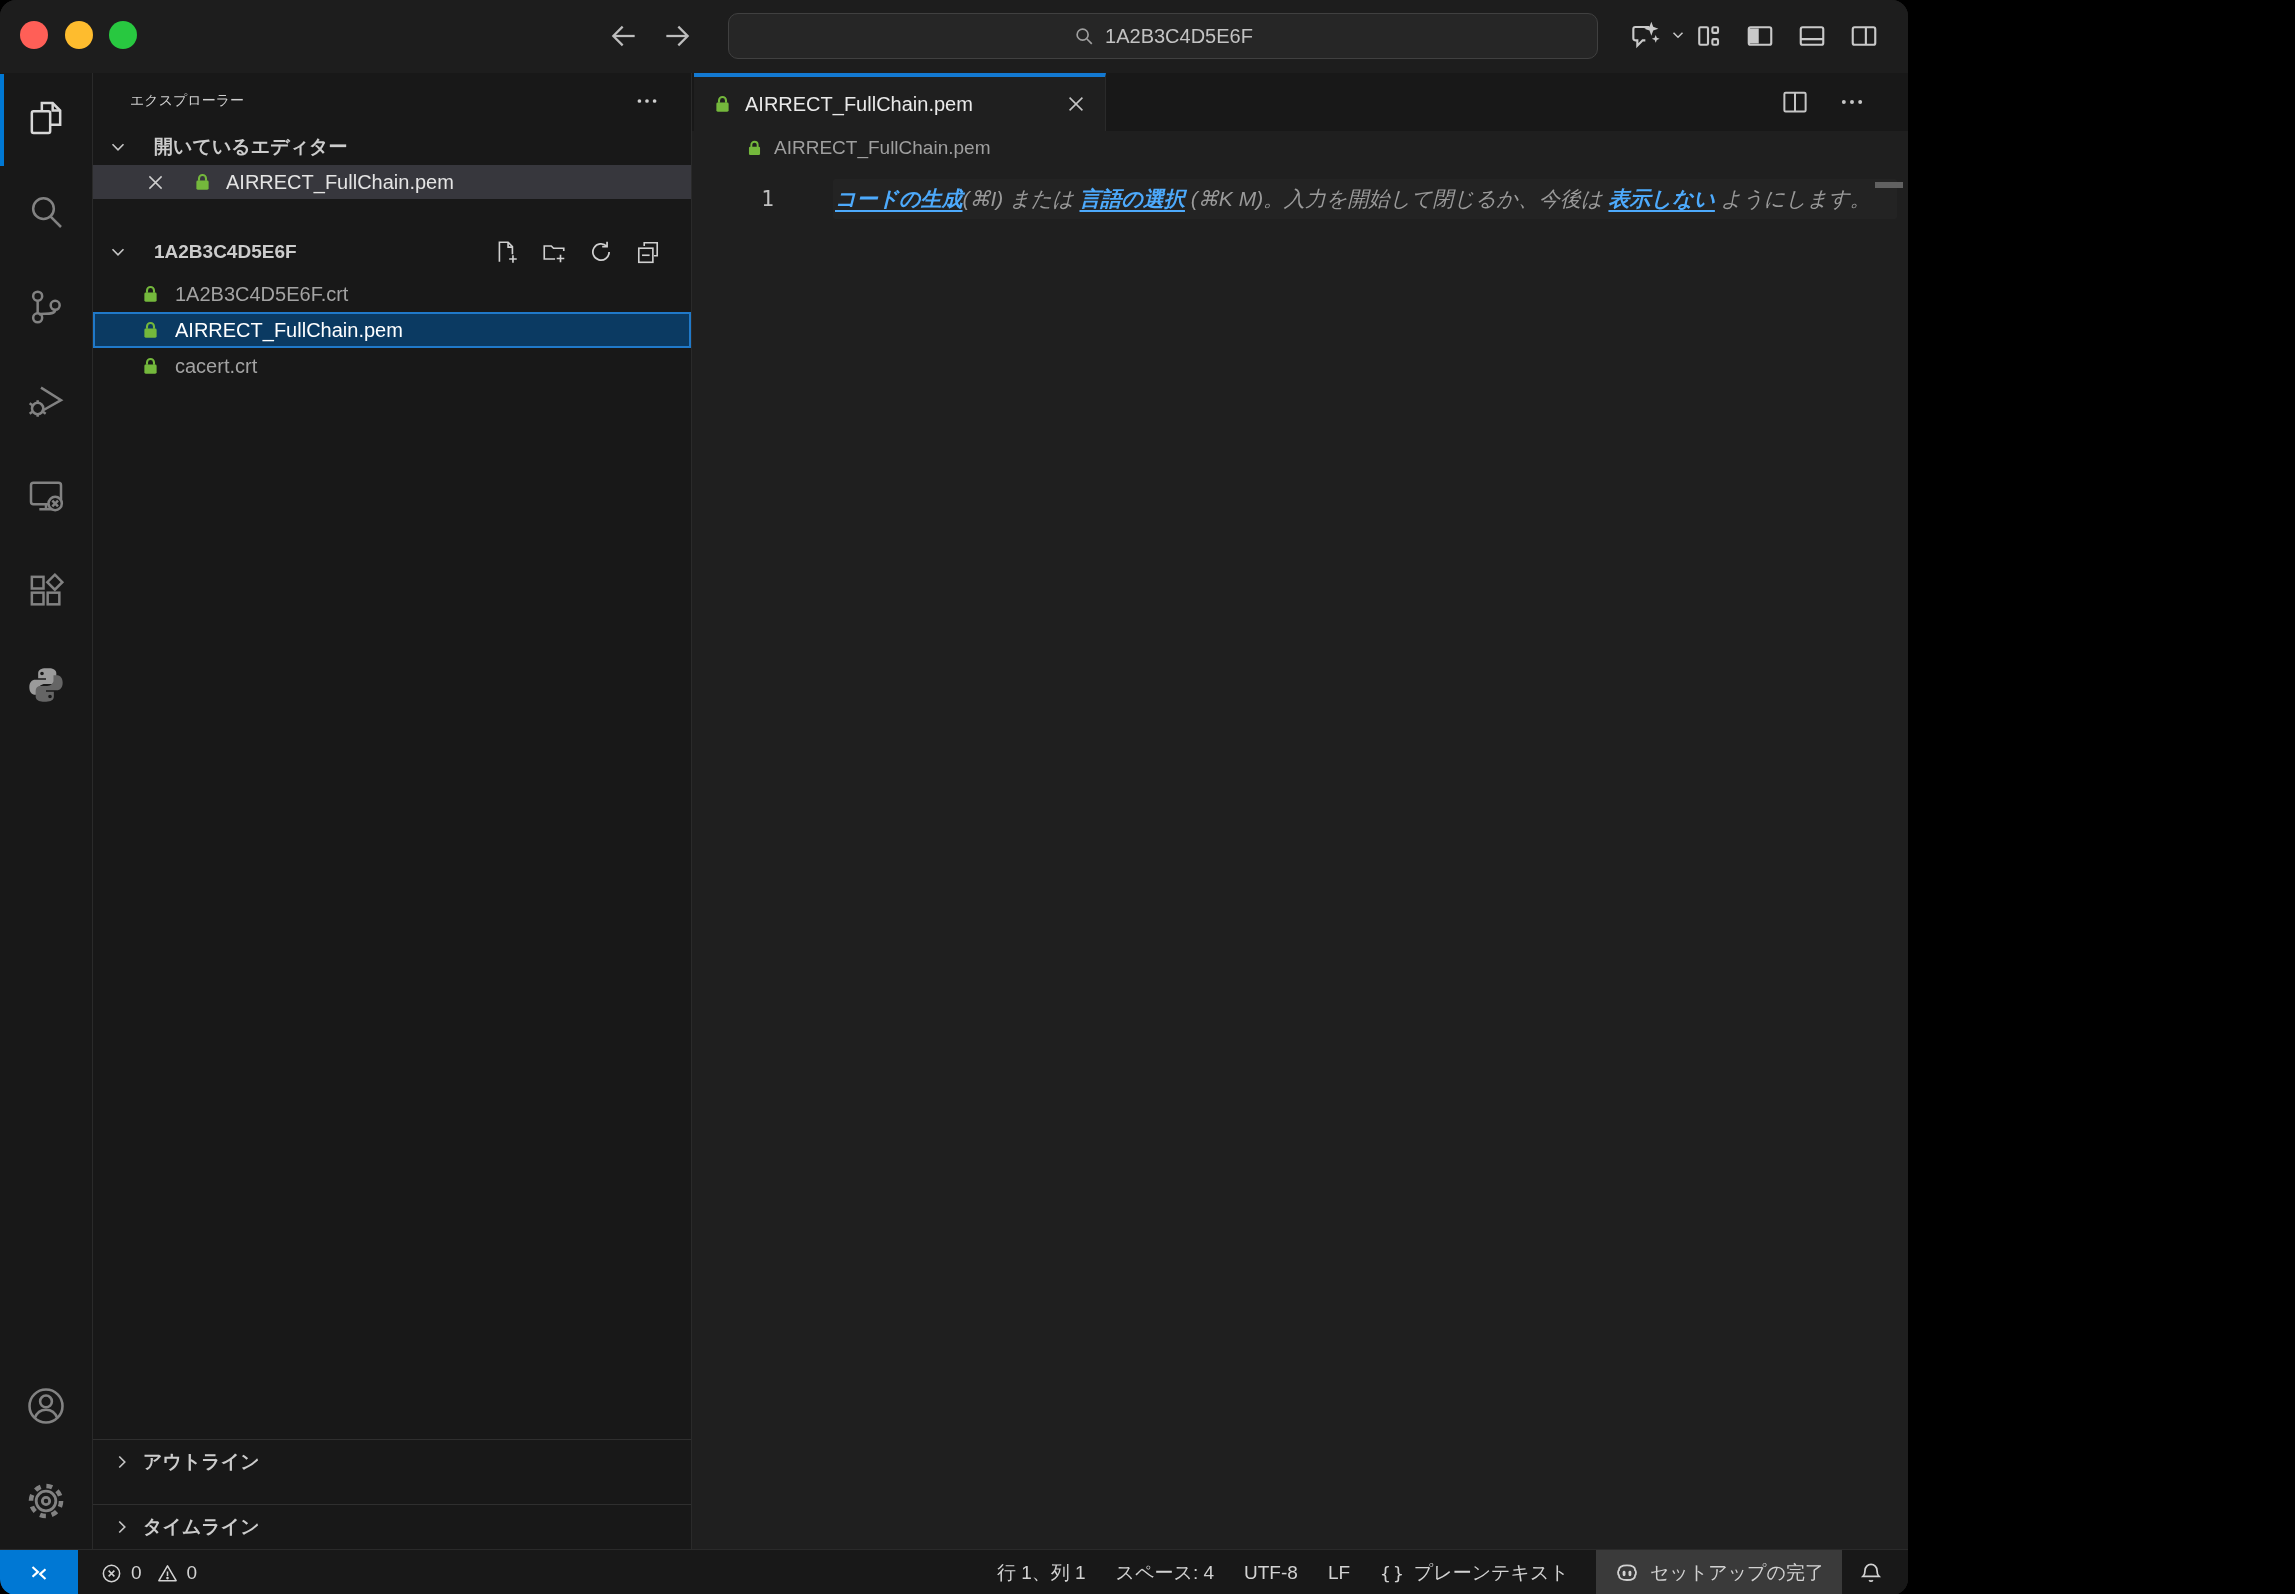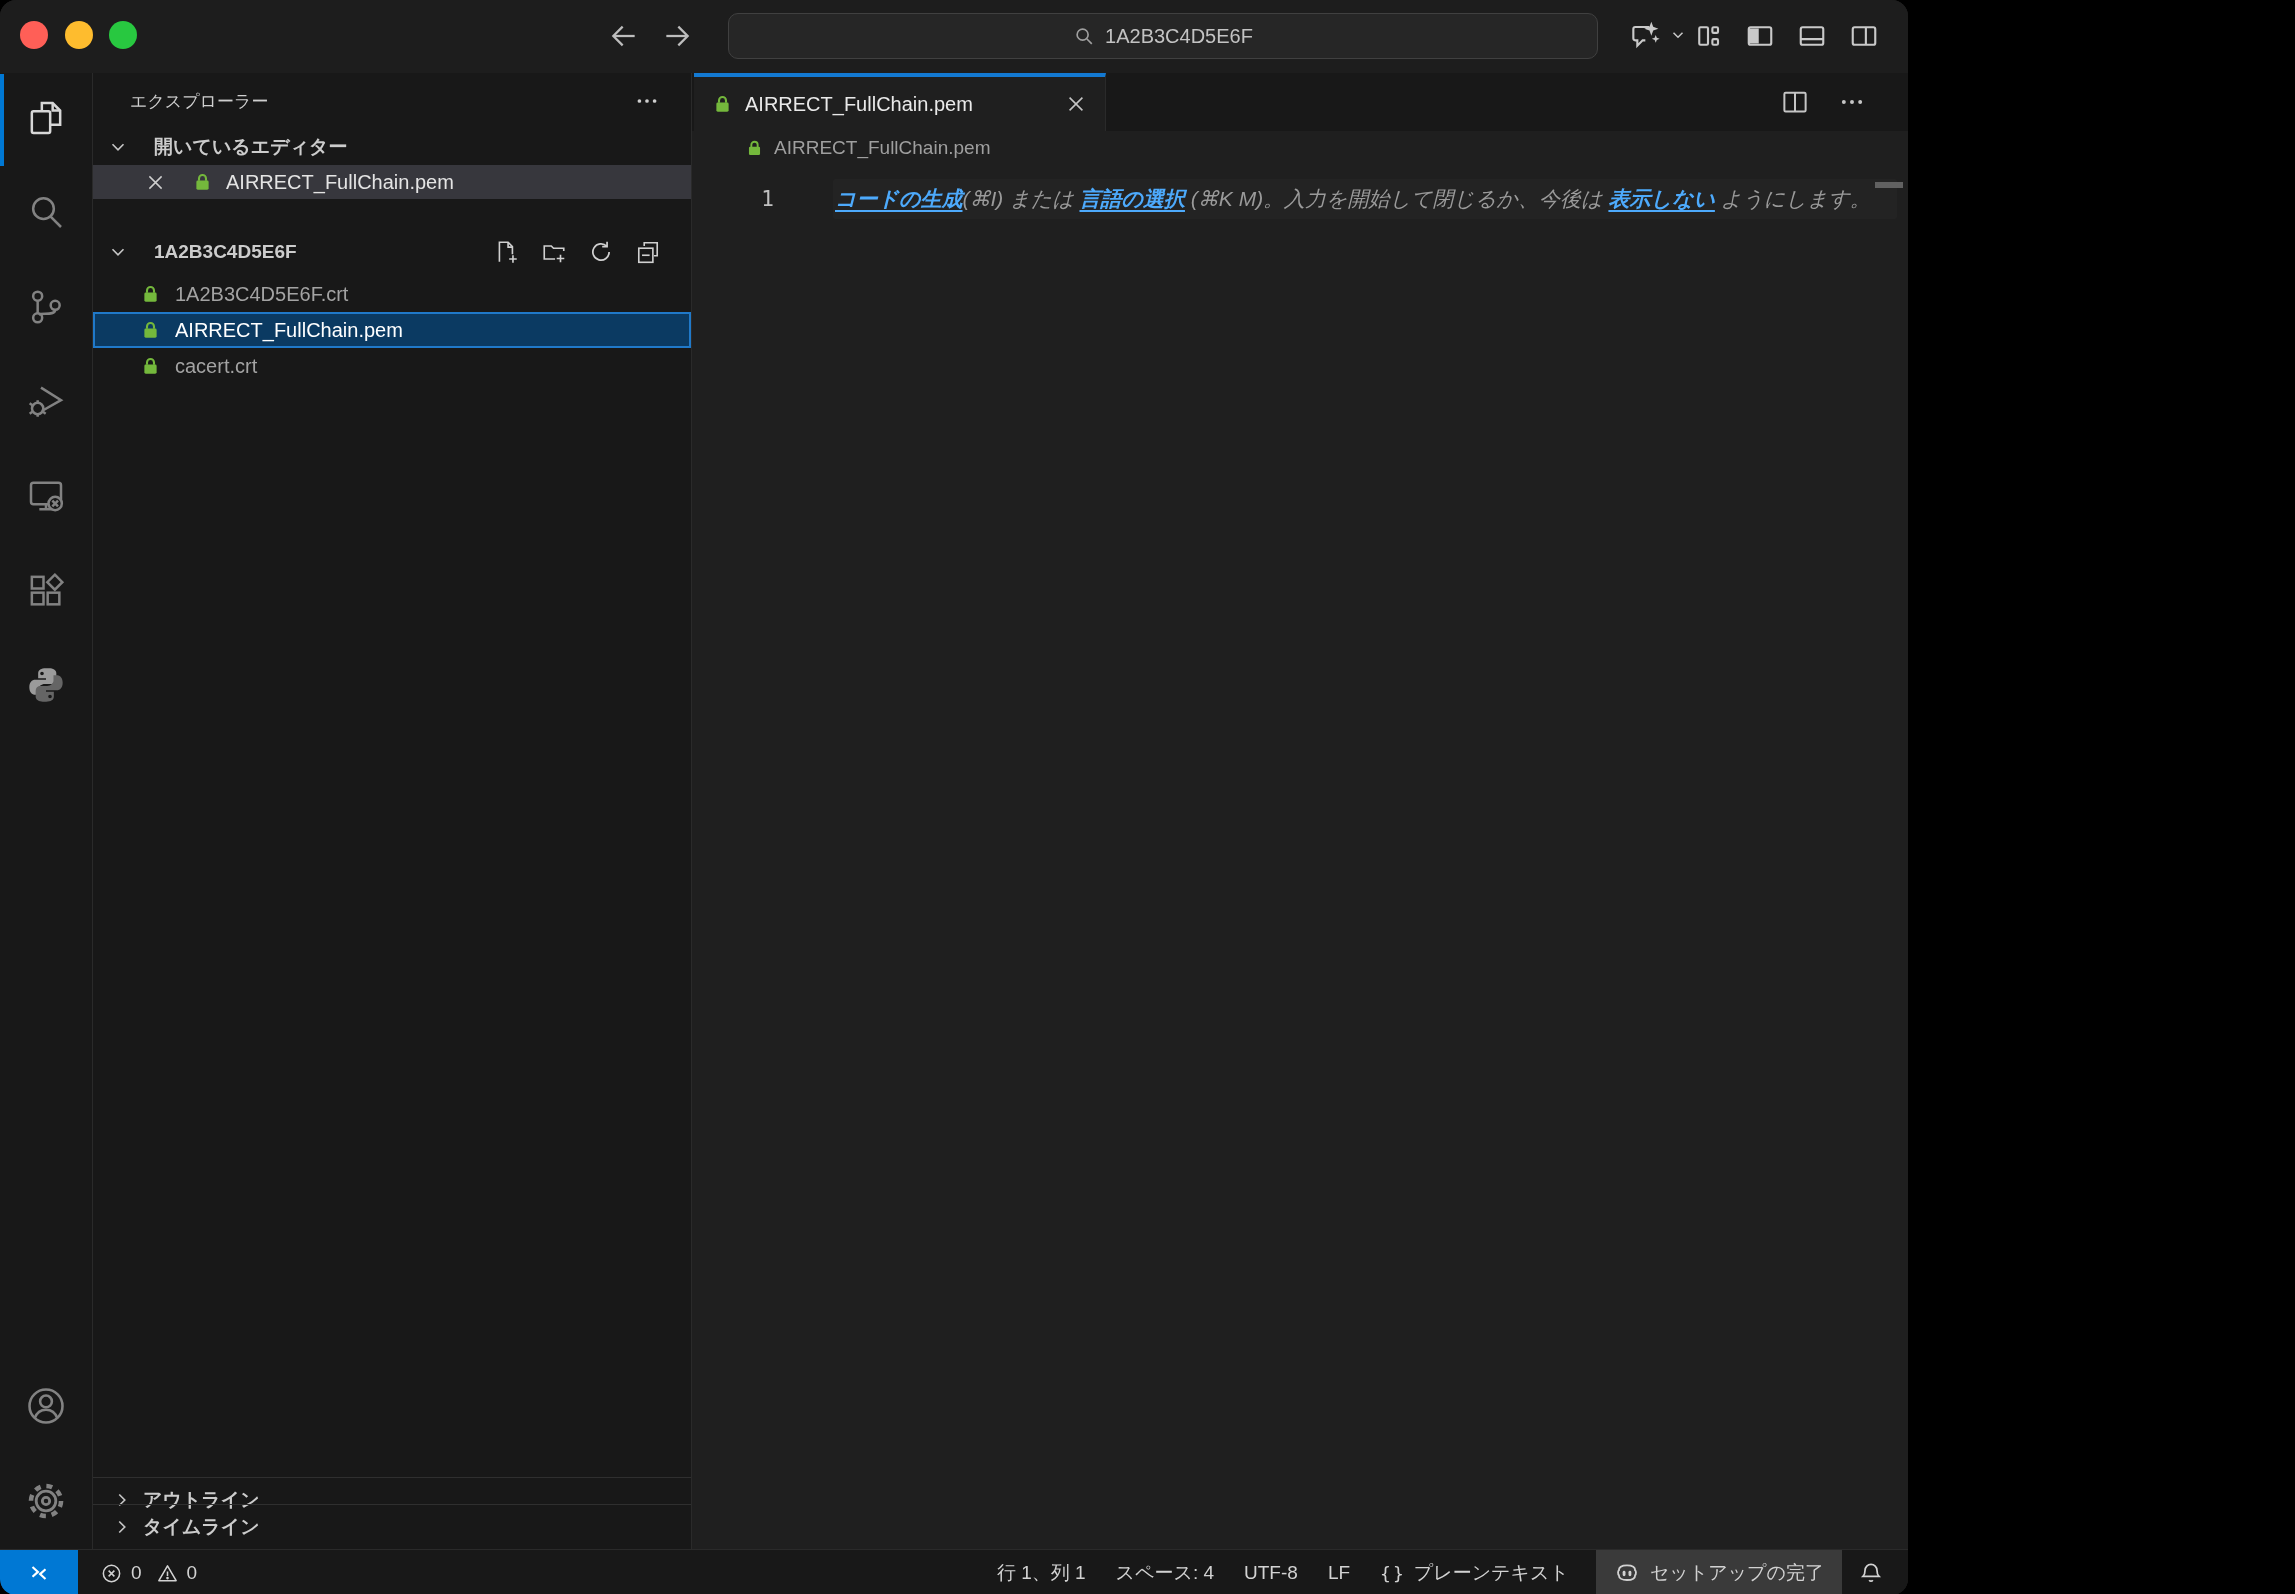--- a/index.html
+++ b/index.html
@@ -26,40 +26,40 @@
 
   
   .activitybar{position:relative;width:93px;background:#181818;border-right:1px solid #2a2a2a;flex:none;box-sizing:border-box;}
   .ab-item{position:absolute;left:0;width:92px;height:48px;display:flex;align-items:center;justify-content:center;color:#828282;}
   .ab-item.active{color:#d7d7d7;}
   .active-pill{position:absolute;left:0;top:1px;width:4px;height:92px;background:#0078d4;}
 
   
   .sidebar{position:relative;width:599px;background:#181818;border-right:1px solid #2a2a2a;flex:none;box-sizing:border-box;}
   .sb-title{position:absolute;top:0;left:0;right:0;height:56px;display:flex;align-items:center;}
-  .sb-title-label{margin-left:37px;font-size:17px;color:#cfcfcf;}
+  .sb-title-label{margin-left:37px;font-size:14px;color:#cfcfcf;}
   .sb-title-more{margin-left:auto;margin-right:31px;color:#cfcfcf;}
   .section-header{position:absolute;left:0;right:0;height:36px;display:flex;align-items:center;gap:25px;padding-left:14px;box-sizing:border-box;}
   .section-header .chev{color:#c5c5c5;flex:none;}
   .section-label{font-size:19px;font-weight:bold;color:#cccccc;white-space:nowrap;}
   .oe-header{top:56px;}
   .oe-row{position:absolute;top:92px;left:0;right:0;height:34px;background:#37373d;display:flex;align-items:center;color:#e4e4e4;}
   .oe-close{margin-left:52px;color:#cfcfcf;}
   .oe-row .lockwrap{margin-left:26px;}
   .oe-name{margin-left:13px;font-size:20px;}
   .folder-header{top:161px;}
   .folder-actions{margin-left:auto;display:flex;gap:21px;margin-right:30px;color:#d0d0d0;}
   .tree{position:absolute;top:203px;left:0;right:0;}
   .tree-row{height:36px;display:flex;align-items:center;color:#a3a3a3;box-sizing:border-box;}
   .tree-row .lockwrap{margin-left:47px;}
   .tree-name{margin-left:14px;font-size:20px;white-space:nowrap;}
   .tree-row.selected{background:#0b3a62;border:2px solid #2079c9;color:#fff;}
   .tree-row.selected .lockwrap{margin-left:45px;}
   .bottom-section{position:absolute;left:0;right:0;height:45px;border-top:1px solid #2f2f2f;display:flex;align-items:center;gap:10px;padding-left:18px;box-sizing:border-box;}
-  .outline-sec{top:1404px;} .timeline-sec{top:1431px;}
+  .outline-sec{top:1366px;} .timeline-sec{top:1431px;}
 
   
   .editor{position:relative;flex:1;background:#1f1f1f;}
   .tabbar{position:relative;height:58px;background:#181818;display:flex;}
   .tab{position:relative;margin-left:2px;width:412px;background:#1f1f1f;border-top:4px solid #1379d2;
        border-right:1px solid #2a2a2a;display:flex;align-items:center;padding:0 18px;gap:12px;box-sizing:border-box;}
   .tab-label{font-size:20px;color:#e9e9e9;white-space:nowrap;}
   .tab-close{margin-left:auto;color:#c5c5c5;}
   .tab-actions{position:absolute;right:42px;top:0;height:58px;display:flex;align-items:center;gap:28px;color:#c5c5c5;}
   .breadcrumb{height:34px;display:flex;align-items:center;gap:10px;padding-left:53px;font-size:19px;color:#9f9f9f;background:#1f1f1f;}

